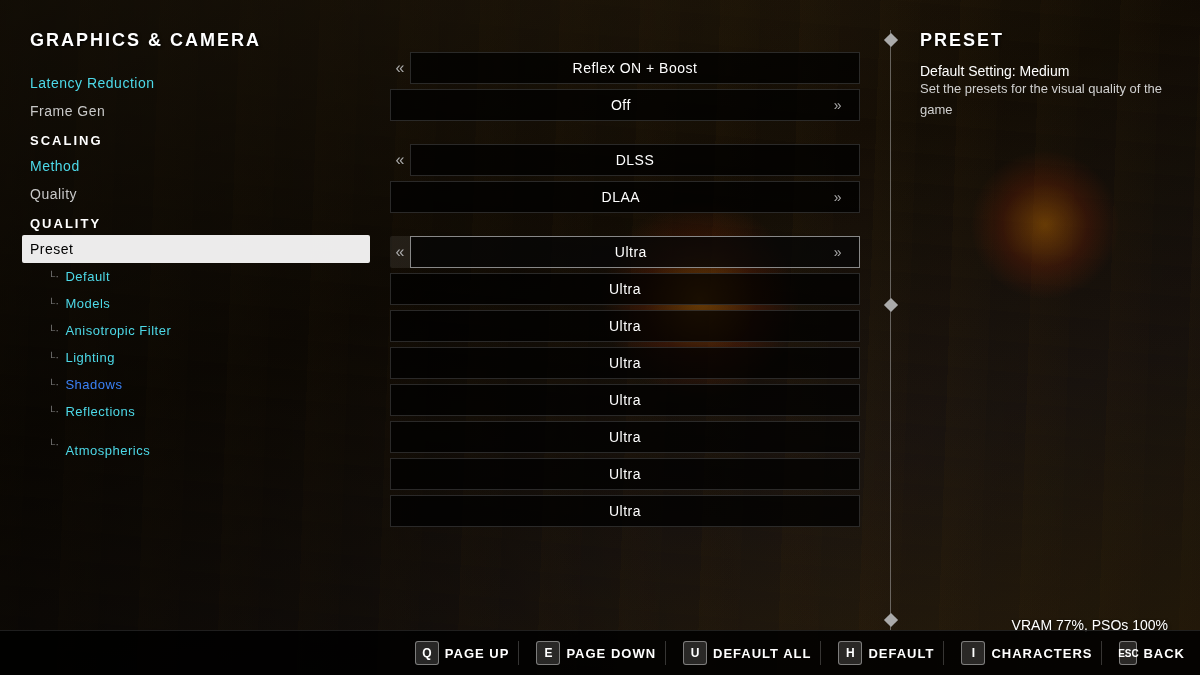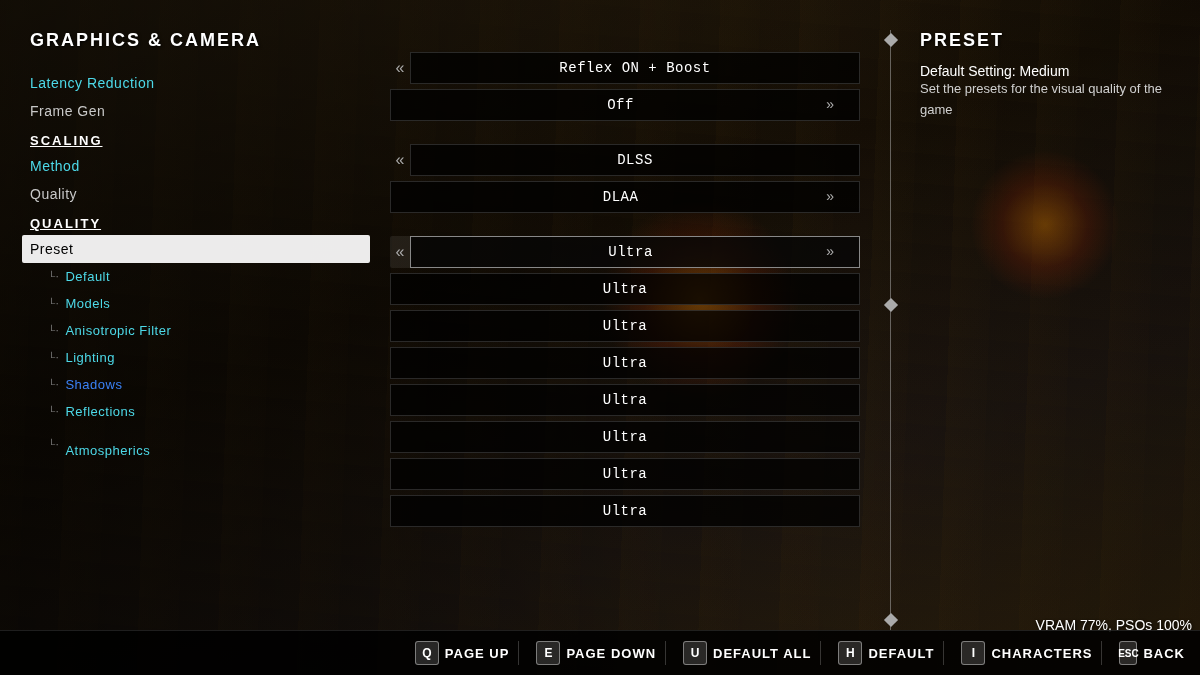--- a/index.html
+++ b/index.html
@@ -82,21 +82,20 @@
       font-weight: 500;
     }
 
     .menu-item.section-header {
       color: #ffffff;
       font-size: 13px;
       font-weight: 700;
       letter-spacing: 2px;
       margin-top: 4px;
       padding: 4px 0;
-      text-decoration: underline;
     }
 
     .menu-item.selected {
       background: rgba(255,255,255,0.92);
       color: #000000;
       padding-left: 8px;
       margin-left: -8px;
       border-radius: 2px;
     }
 
@@ -135,24 +134,23 @@
       cursor: pointer;
       flex-shrink: 0;
     }
 
     .value-box {
       background: rgba(0,0,0,0.75);
       border: 1px solid rgba(80,80,80,0.5);
       color: #ffffff;
       font-size: 14px;
       text-align: center;
-      padding: 7px 24px;
+      padding: 7px 17px;
       flex: 1;
       letter-spacing: 0.5px;
-      font-family: Liberation Mono, monospace;
     }
 
     .value-box.with-right-arrow {
       display: flex;
       align-items: center;
       justify-content: space-between;
     }
 
     .value-text {
       flex: 1;
@@ -186,21 +184,21 @@
     #preset-default {
       color: #ffffff;
       font-size: 14px;
       font-weight: 500;
     }
 
     
     #vram-info {
       position: absolute;
       bottom: 42px;
-      right: 8px;
+      right: 32px;
       color: #ffffff;
       font-size: 14px;
       font-weight: 500;
       z-index: 10;
       text-shadow: 1px 1px 3px rgba(0,0,0,0.9);
     }
 
     
     #bottom-bar {
       height: 45px;

